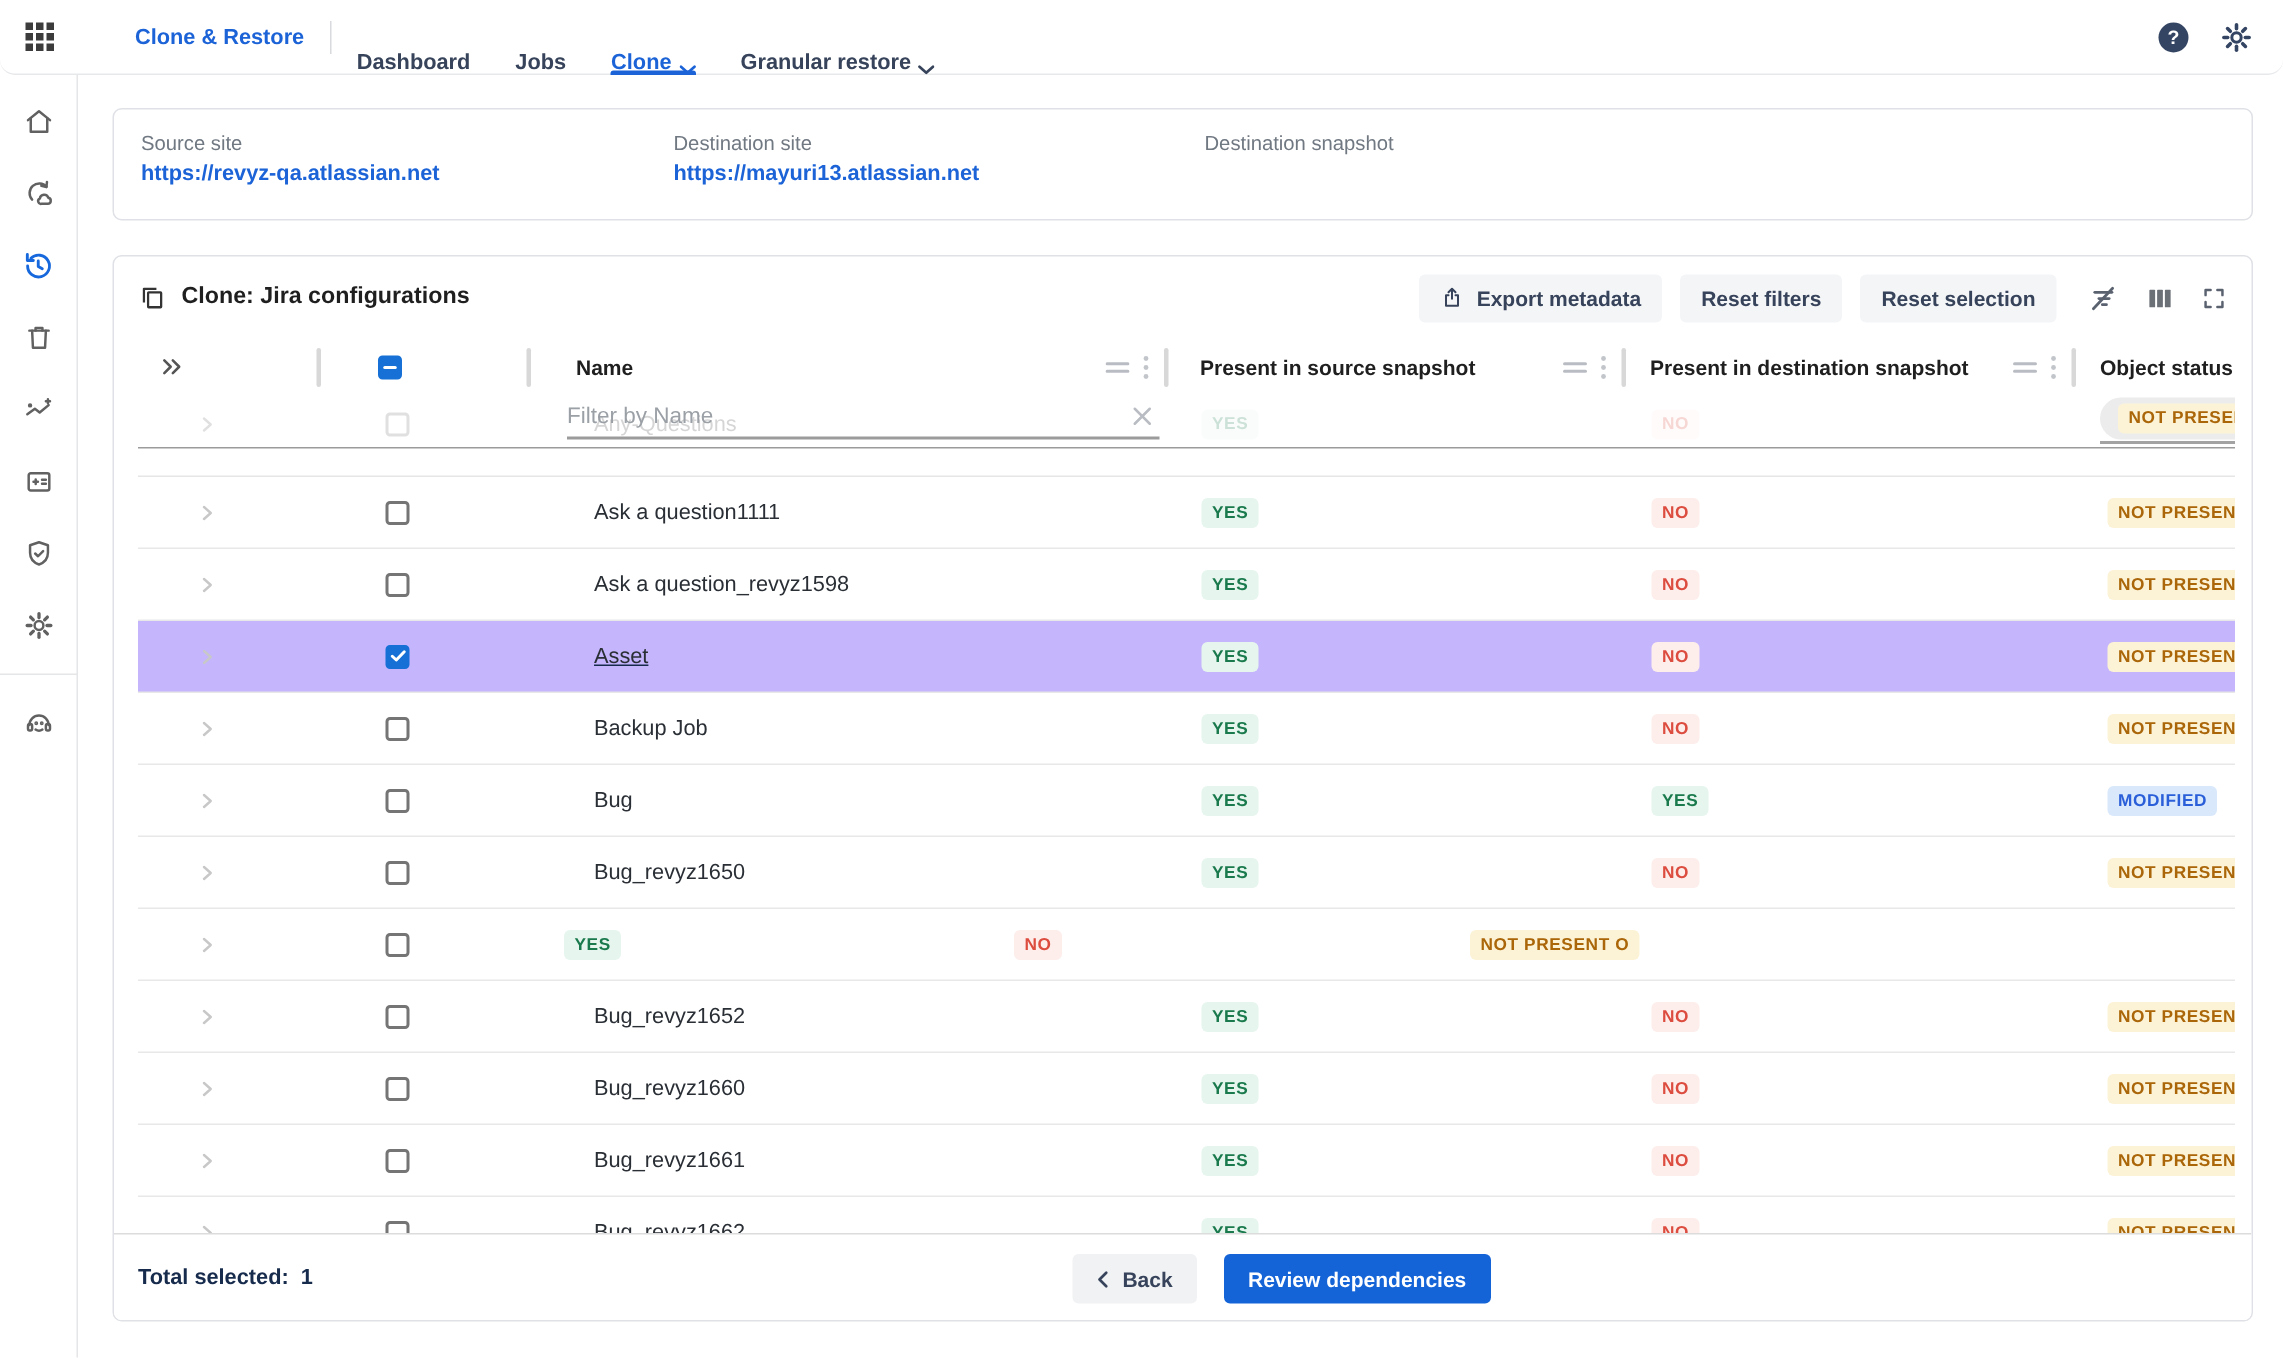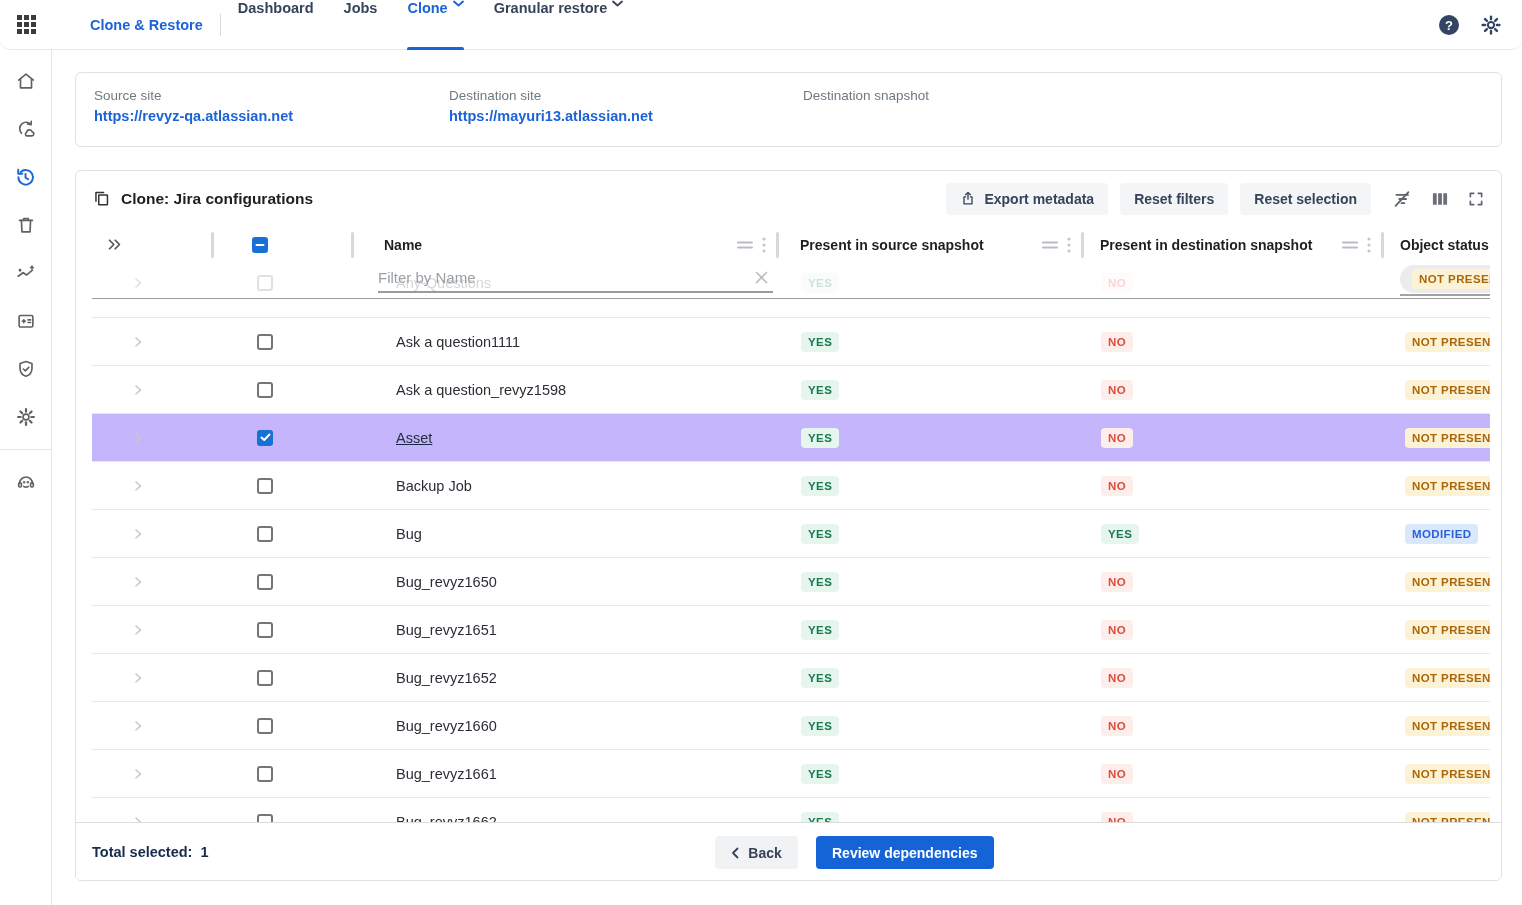--- a/index.html
+++ b/index.html
@@ -7,21 +7,21 @@
     font-family: "Liberation Sans", sans-serif; color: #172b4d; }
 
   
   .topbar { position: fixed; top: 0; left: 0; width: 1522px; height: 50px;
     background: #fff; border-bottom: 1px solid #e7e8ea; display: flex; align-items: center; z-index: 30; border-radius: 10px; }
   .appgrid-wrap { width: 52px; display: flex; justify-content: center; }
   .appgrid { cursor: pointer; }
   .nav { display: flex; align-items: center; margin-left: 38px; height: 50px; }
   .brand { color: #1b63d7; font-weight: 700; font-size: 14.5px; cursor: pointer; }
   .nav-sep { width: 1px; height: 22px; background: #d8dadd; margin: 0 17px; }
-  .nav-item { position: relative; height: 50px; display: flex; align-items: flex-start; gap: 5px;
+  .nav-item { position: relative; height: 50px; display: flex; align-items: flex-end; gap: 5px;
     font-size: 14.5px; font-weight: 700; color: #36435a; margin-right: 30px; cursor: pointer; }
   .nav-item.active { color: #1b63d7; }
   .nav-item.active::after { content: ''; position: absolute; left: 0; right: 0; bottom: 0;
     height: 3px; background: #1b63d7; border-radius: 2px 2px 0 0; }
   .topbar-right { margin-left: auto; display: flex; align-items: center; gap: 20px; padding-right: 20px; }
   .icon-btn { background: none; border: none; cursor: pointer; display: flex; align-items: center; padding: 0; }
 
   
   .sidebar { position: fixed; top: 50px; left: 0; width: 52px; bottom: 0; background: #fff;
     border-right: 1px solid #e5e6e8; display: flex; flex-direction: column; align-items: center;
@@ -37,21 +37,21 @@
   .snap-col { padding-top: 15px; }
   .snap-col.c1 { width: 355px; } .snap-col.c2 { width: 353px; } .snap-col.c3 { width: 354px; } .snap-col.c4 { width: 350px; }
   .snap-label { color: #707882; font-size: 13.5px; }
   .snap-value { margin-top: 5px; font-size: 14.5px; font-weight: 700; color: #1c2b41; }
   .snap-value.link { color: #1b63d7; cursor: pointer; }
 
   
   .table-card { margin: 23px 20px 0 23px; width: 1427px; height: 711px; position: relative; overflow: hidden; }
 
   .card-head { height: 55px; display: flex; align-items: center; padding: 0 16px; }
-  .card-title { display: flex; align-items: center; gap: 10px; font-size: 15.5px; font-weight: 700; color: #1f1f1f; }
+  .card-title { display: flex; gap: 10px; font-size: 15.5px; font-weight: 700; color: #1f1f1f; }
   .toolbar { margin-left: auto; display: flex; align-items: center; gap: 12px; }
   .tbtn { display: flex; align-items: center; gap: 8px; background: #f4f5f7; border: none; border-radius: 4px;
     height: 32px; padding: 0 14px; font-family: Liberation Sans, sans-serif; font-size: 14px; font-weight: 700; color: #36435a; cursor: pointer; }
   .tool-icons { display: flex; align-items: center; gap: 17px; margin-left: 8px; }
 
   
   .tclip { margin-left: 16px; width: 1398px; overflow: hidden; position: relative; }
 
   .cols { display: flex; align-items: center; }
   .c-expand { width: 121px; flex: none; }
@@ -581,21 +581,20 @@
     <div class="c-expand">
       <span class="row-chevron">
         <svg width="12" height="12" viewBox="0 0 12 12">
                   <polyline points="4,2 8.5,6 4,10" fill="none" stroke="#c8c8c8" stroke-width="1.6" stroke-linecap="round" stroke-linejoin="round"></polyline>
                 </svg>
       </span>
     </div>
     <div class="c-check">
               <span class="cb"></span>
             </div>
-    <div class="c-name"><span class="rname">Bug_revyz1651</span></div>
     <div class="c-src cell-src"><span class="badge b-yes">YES</span></div>
     <div class="c-dst cell-dst"><span class="badge b-no">NO</span></div>
     <div class="c-status cell-status"><span class="badge b-notpresent">NOT PRESENT O</span></div>
   </div>
           <div class="trow cols">
     <div class="c-expand">
       <span class="row-chevron">
         <svg width="12" height="12" viewBox="0 0 12 12">
                   <polyline points="4,2 8.5,6 4,10" fill="none" stroke="#c8c8c8" stroke-width="1.6" stroke-linecap="round" stroke-linejoin="round"></polyline>
                 </svg>

